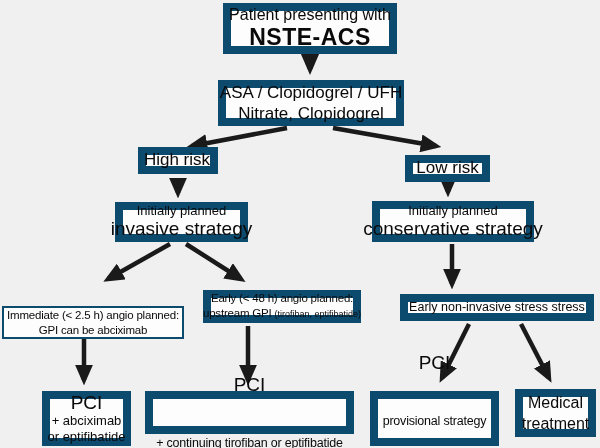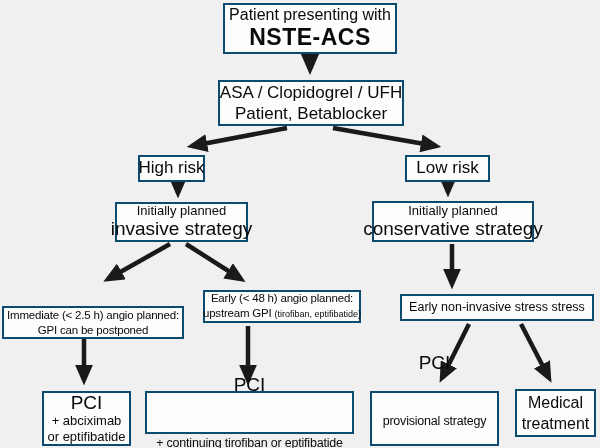--- a/index.html
+++ b/index.html
@@ -12,33 +12,33 @@
     width:600px;height:448px;
     background:#f0f0f0;
     overflow:hidden;
     color:#0a0a0a;
   }
   .arrows{position:absolute;left:0;top:0;}
   .node{
     position:absolute;
     box-sizing:border-box;
     background:#fdfdfd;
-    border:2px solid #0c4a6e;
+    border:8px solid #0c4a6e;
     display:flex;
     flex-direction:column;
     align-items:center;
     justify-content:center;
     text-align:center;
     line-height:1.18;
     white-space:nowrap;
   }
   
   .n-patient{left:223px;top:3px;width:174px;height:51px;}
   .n-meds{left:218px;top:80px;width:186px;height:46px;}
-  .n-high{left:138px;top:155px;width:67px;height:27px;}
+  .n-high{left:138px;top:147px;width:80px;height:27px;align-items:flex-end;}
   .n-low{left:405px;top:155px;width:85px;height:27px;}
   .n-invasive{left:115px;top:202px;width:133px;height:40px;}
   .n-conservative{left:372px;top:201px;width:162px;height:41px;}
   .n-immediate{left:2px;top:306px;width:182px;height:33px;border-width:2px;}
   .n-early{left:203px;top:290px;width:158px;height:33px;}
   .n-stress{left:400px;top:294px;width:194px;height:27px;}
   .n-pci1{left:42px;top:391px;width:89px;height:55px;}
   .n-pci2{left:145px;top:391px;width:209px;height:43px;}
   .n-pci3{left:370px;top:391px;width:129px;height:55px;}
   .n-medical{left:515px;top:389px;width:81px;height:48px;}
@@ -82,21 +82,21 @@
     <line x1="521" y1="324" x2="549" y2="378" stroke="#1a1a1a" stroke-width="4.5" marker-end="url(#ah)"></line>
   </svg>
 
   <div class="node n-patient">
     <div class="t-md">Patient presenting with</div>
     <div class="t-title">NSTE-ACS</div>
   </div>
 
   <div class="node n-meds">
     <div class="t-meds">ASA / Clopidogrel / UFH</div>
-    <div class="t-meds">Patient, Betablocker</div>
+    <div class="t-meds">Nitrate, Clopidogrel</div>
   </div>
 
   <div class="node n-high">
     <div class="t-risk">High risk</div>
   </div>
 
   <div class="node n-low">
     <div class="t-risk">Low risk</div>
   </div>
 
@@ -105,21 +105,21 @@
     <div class="t-planned-lg">invasive strategy</div>
   </div>
 
   <div class="node n-conservative">
     <div class="t-planned-sm">Initially planned</div>
     <div class="t-planned-lg">conservative strategy</div>
   </div>
 
   <div class="node n-immediate">
     <div class="t-mid">Immediate (&lt; 2.5 h) angio planned:</div>
-    <div class="t-mid">GPI can be postponed</div>
+    <div class="t-mid">GPI can be abciximab</div>
   </div>
 
   <div class="node n-early">
     <div class="t-mid">Early (&lt; 48 h) angio planned:</div>
     <div class="t-mid">
       <span>upstream GPI</span>
       <span class="t-note">(tirofiban, eptifibatide)</span>
     </div>
   </div>
 

